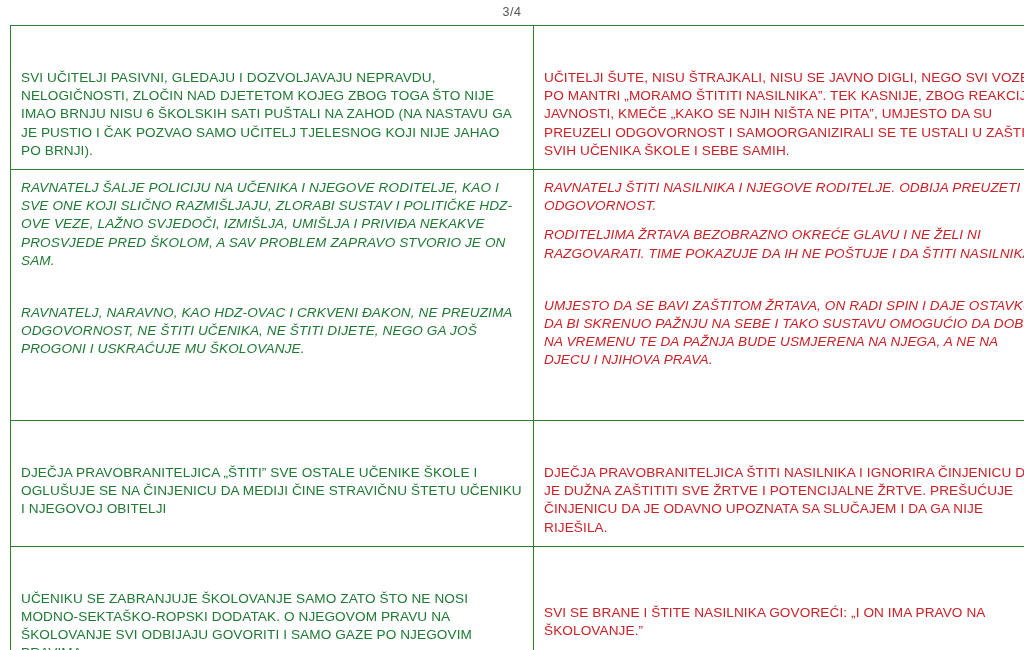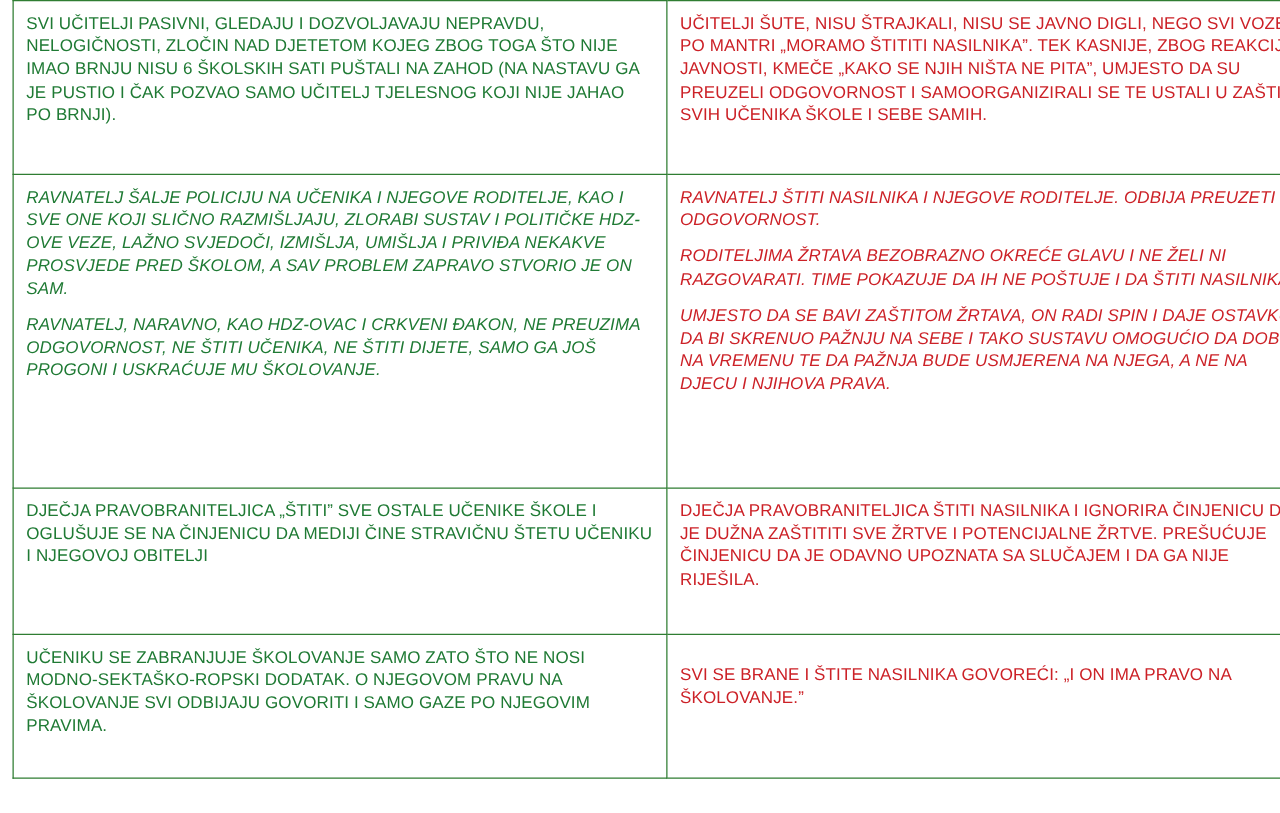--- a/index.html
+++ b/index.html
@@ -47,34 +47,36 @@
     color: #cc2127;
   }
   .cell p {
     margin: 0 0 11px 0;
     font-size: 13.6px;
     line-height: 1.34;
     letter-spacing: 0.1px;
   }
   .cell p:last-child {
     margin-bottom: 0;
+    margin-top: 34px;
   }
   .r1 td { height: 120px; }
   .r2 td { height: 232px; font-style: italic; }
   .r3 td { height: 98px; }
   .r4 td { height: 96px; }
   td.mid-right {
     vertical-align: top;
   }
 </style>
 </head>
 <body>
 
 <div class="page">
 
+  <div class="page-number">3/4</div>
 
   <table class="compare">
     <tbody>
 
       <tr class="r1">
         <td class="col-left">
           <div class="cell">
             <p>SVI UČITELJI PASIVNI, GLEDAJU I DOZVOLJAVAJU NEPRAVDU, NELOGIČNOSTI, ZLOČIN NAD DJETETOM KOJEG ZBOG TOGA ŠTO NIJE IMAO BRNJU NISU 6 ŠKOLSKIH SATI PUŠTALI NA ZAHOD (NA NASTAVU GA JE PUSTIO I ČAK POZVAO SAMO UČITELJ TJELESNOG KOJI NIJE JAHAO PO BRNJI).</p>
           </div>
         </td>
@@ -82,21 +84,21 @@
           <div class="cell">
             <p>UČITELJI ŠUTE, NISU ŠTRAJKALI, NISU SE JAVNO DIGLI, NEGO SVI VOZE PO MANTRI „MORAMO ŠTITITI NASILNIKA”. TEK KASNIJE, ZBOG REAKCIJA JAVNOSTI, KMEČE „KAKO SE NJIH NIŠTA NE PITA”, UMJESTO DA SU PREUZELI ODGOVORNOST I SAMOORGANIZIRALI SE TE USTALI U ZAŠTITU SVIH UČENIKA ŠKOLE I SEBE SAMIH.</p>
           </div>
         </td>
       </tr>
 
       <tr class="r2">
         <td class="col-left">
           <div class="cell">
             <p>RAVNATELJ ŠALJE POLICIJU NA UČENIKA I NJEGOVE RODITELJE, KAO I SVE ONE KOJI SLIČNO RAZMIŠLJAJU, ZLORABI SUSTAV I POLITIČKE HDZ-OVE VEZE, LAŽNO SVJEDOČI, IZMIŠLJA, UMIŠLJA I PRIVIĐA NEKAKVE PROSVJEDE PRED ŠKOLOM, A SAV PROBLEM ZAPRAVO STVORIO JE ON SAM.</p>
-            <p>RAVNATELJ, NARAVNO, KAO HDZ-OVAC I CRKVENI ĐAKON, NE PREUZIMA ODGOVORNOST, NE ŠTITI UČENIKA, NE ŠTITI DIJETE, SAMO GA JOŠ PROGONI I USKRAĆUJE MU ŠKOLOVANJE.</p>
+            <p>RAVNATELJ, NARAVNO, KAO HDZ-OVAC I CRKVENI ĐAKON, NE PREUZIMA ODGOVORNOST, NE ŠTITI UČENIKA, NE ŠTITI DIJETE, NEGO GA JOŠ PROGONI I USKRAĆUJE MU ŠKOLOVANJE.</p>
           </div>
         </td>
         <td class="col-right mid-right">
           <div class="cell">
             <p>RAVNATELJ ŠTITI NASILNIKA I NJEGOVE RODITELJE. ODBIJA PREUZETI ODGOVORNOST.</p>
             <p>RODITELJIMA ŽRTAVA BEZOBRAZNO OKREĆE GLAVU I NE ŽELI NI RAZGOVARATI. TIME POKAZUJE DA IH NE POŠTUJE I DA ŠTITI NASILNIKA.</p>
             <p>UMJESTO DA SE BAVI ZAŠTITOM ŽRTAVA, ON RADI SPIN I DAJE OSTAVKU DA BI SKRENUO PAŽNJU NA SEBE I TAKO SUSTAVU OMOGUĆIO DA DOBIJE NA VREMENU TE DA PAŽNJA BUDE USMJERENA NA NJEGA, A NE NA DJECU I NJIHOVA PRAVA.</p>
           </div>
         </td>
       </tr>

